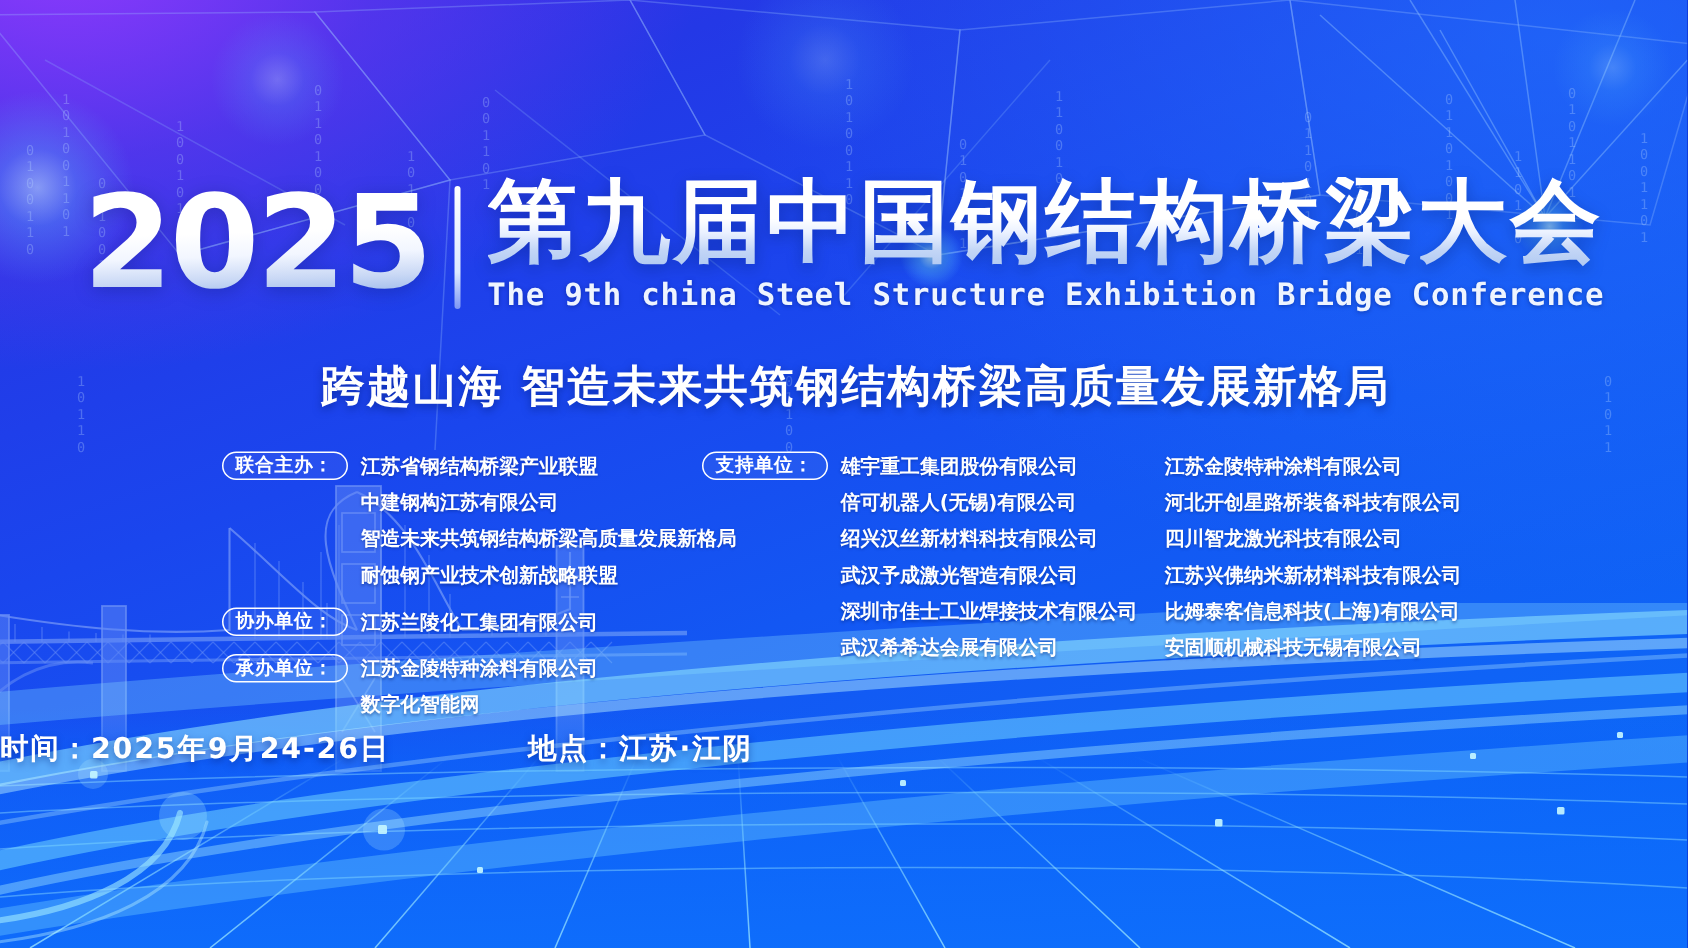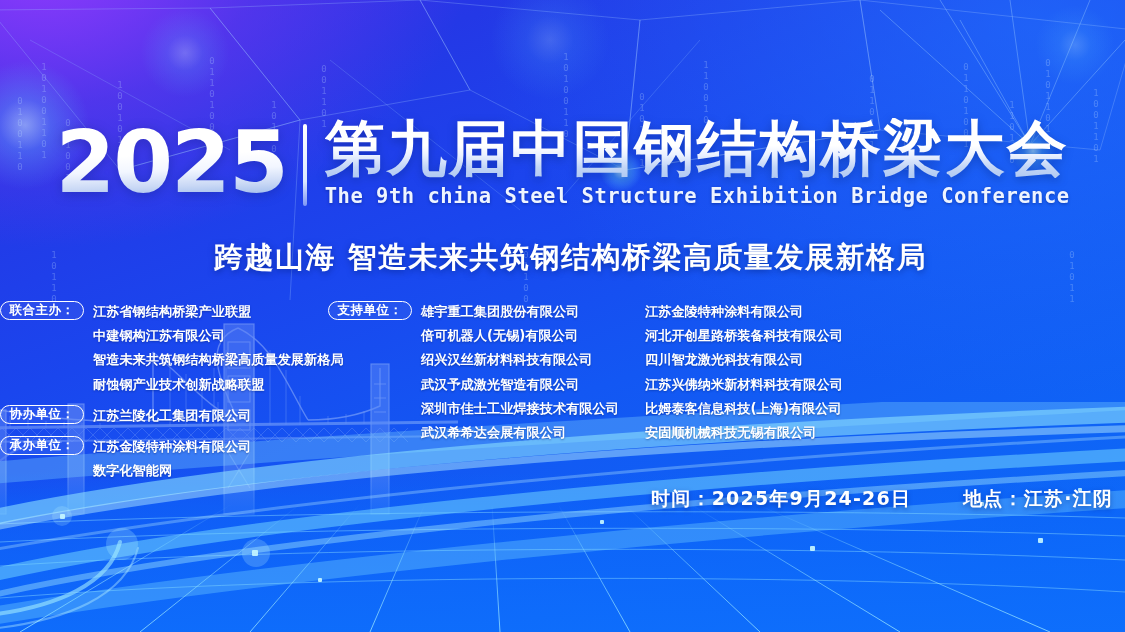--- a/index.html
+++ b/index.html
@@ -97,22 +97,22 @@
     letter-spacing:1.5px;
     color:#ffffff;
     text-shadow:0 2px 6px rgba(0,30,120,.55);
     white-space:nowrap;
     padding-left:16px;
   }
 
   
   .orgs{
     position:absolute;left:0;right:0;top:300px;
-    display:flex;justify-content:flex-start;
-    gap:8px;
+    display:flex;justify-content:center;
+    gap:0;
   }
   .org-group{display:flex;align-items:flex-start;}
   .col-left{width:320px;}
   .col-mid{width:300px;}
   .col-right{width:210px;padding-top:0;}
 
   .pill{
     flex:0 0 auto;
     display:inline-flex;align-items:center;justify-content:center;
     height:19px;min-width:84px;
@@ -135,21 +135,21 @@
     color:#ffffff;
     white-space:nowrap;
     text-shadow:0 1px 2px rgba(0,30,110,.45);
   }
   .block-gap{margin-top:7px;}
   .col-right .ln{padding-left:0;}
 
   
   .footer{
     position:absolute;left:0;right:12px;top:486px;
-    display:flex;justify-content:flex-end;gap:52px;
+    display:flex;justify-content:flex-start;gap:92px;
     font-family:"DejaVu Sans","Liberation Sans",sans-serif;
     font-weight:bold;font-size:19px;letter-spacing:1.2px;
     color:#ffffff;
     text-shadow:0 2px 5px rgba(0,30,120,.5);
     white-space:nowrap;
   }
 </style>
 </head>
 <body>
 

